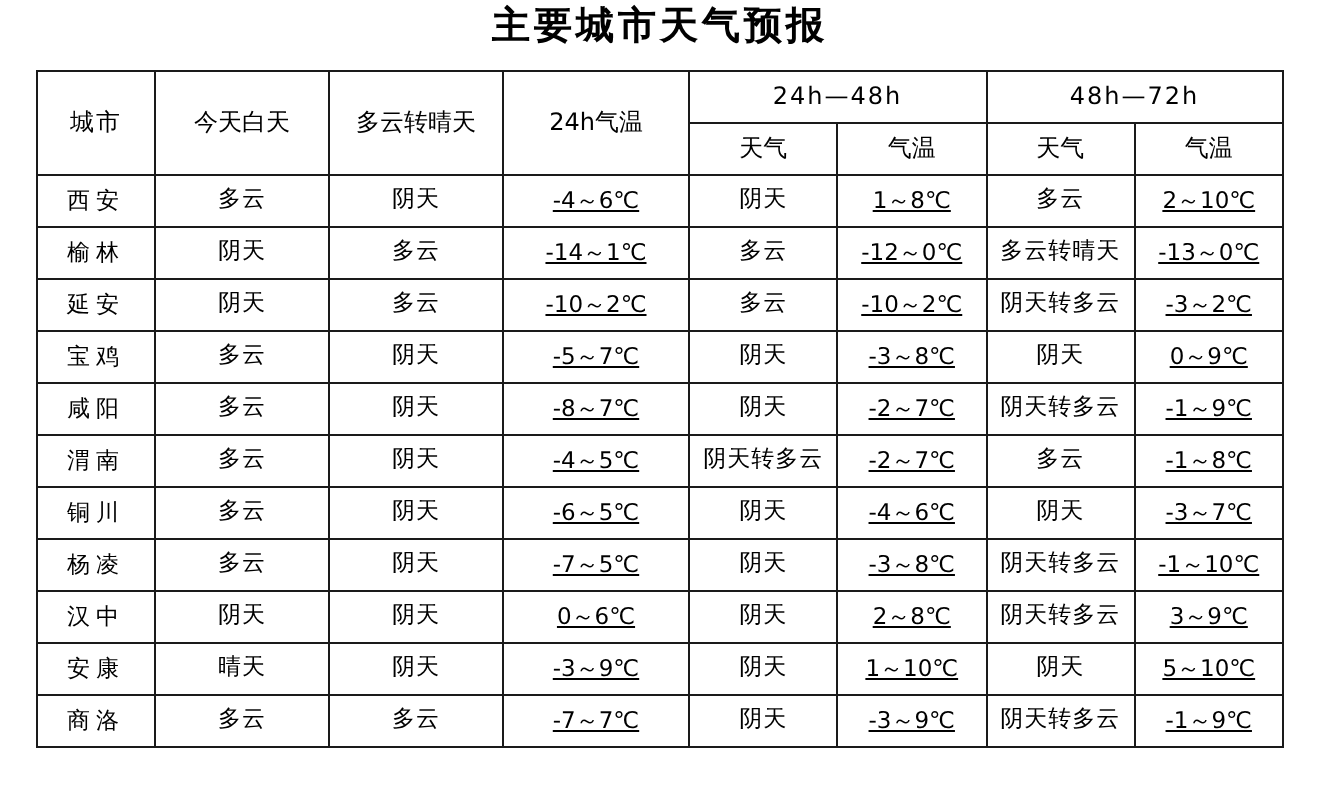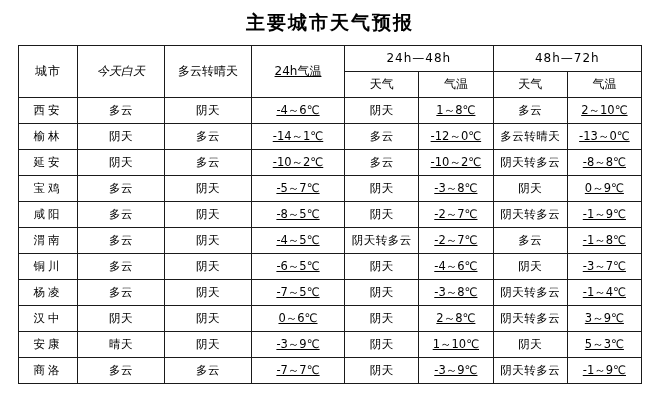--- a/index.html
+++ b/index.html
@@ -18,21 +18,20 @@
     position: relative;
     width: 660px;
     height: 400px;
     box-sizing: border-box;
   }
   .title {
     text-align: center;
     font-size: 19px;
     font-weight: bold;
     letter-spacing: 2px;
-    padding-top: 10px;
     padding-bottom: 9px;
     color: #000;
   }
   .table-wrap {
     padding: 0 18px;
   }
   table.wx {
     border-collapse: collapse;
     width: 624px;
     table-layout: fixed;
@@ -48,23 +47,23 @@
     height: 25px;
     line-height: 1.15;
     color: #000;
   }
   table.wx thead td, table.wx thead th {
     font-size: 12px;
   }
   .city-cell {
     width: 58px;
   }
-  .col-day   { width: 86px; font-style: italic; }
+  .col-day   { width: 86px; }
   .col-night { width: 86px; }
-  .col-t24   { width: 92px; text-decoration: underline; }
+  .col-t24   { width: 92px; }
   .col-w2448 { width: 78px; }
   .col-t2448 { width: 78px; }
   .col-w4872 { width: 78px; }
   .col-t4872 { width: 78px; }
 
   .hdr-city {
     letter-spacing: 1px;
   }
   .grp-head {
     letter-spacing: 1px;
@@ -132,37 +131,37 @@
           <td class="val">-13～0℃</td>
         </tr>
         <tr>
           <td class="city-name">延安</td>
           <td class="wxt">阴天</td>
           <td class="wxt">多云</td>
           <td class="val">-10～2℃</td>
           <td class="wxt">多云</td>
           <td class="val">-10～2℃</td>
           <td class="wxt">阴天转多云</td>
-          <td class="val">-8～8℃</td>
+          <td class="val">-3～2℃</td>
         </tr>
         <tr>
           <td class="city-name">宝鸡</td>
           <td class="wxt">多云</td>
           <td class="wxt">阴天</td>
           <td class="val">-5～7℃</td>
           <td class="wxt">阴天</td>
           <td class="val">-3～8℃</td>
           <td class="wxt">阴天</td>
           <td class="val">0～9℃</td>
         </tr>
         <tr>
           <td class="city-name">咸阳</td>
           <td class="wxt">多云</td>
           <td class="wxt">阴天</td>
-          <td class="val">-8～5℃</td>
+          <td class="val">-8～7℃</td>
           <td class="wxt">阴天</td>
           <td class="val">-2～7℃</td>
           <td class="wxt">阴天转多云</td>
           <td class="val">-1～9℃</td>
         </tr>
         <tr>
           <td class="city-name">渭南</td>
           <td class="wxt">多云</td>
           <td class="wxt">阴天</td>
           <td class="val">-4～5℃</td>
@@ -182,41 +181,41 @@
           <td class="val">-3～7℃</td>
         </tr>
         <tr>
           <td class="city-name">杨凌</td>
           <td class="wxt">多云</td>
           <td class="wxt">阴天</td>
           <td class="val">-7～5℃</td>
           <td class="wxt">阴天</td>
           <td class="val">-3～8℃</td>
           <td class="wxt">阴天转多云</td>
-          <td class="val">-1～4℃</td>
+          <td class="val">-1～10℃</td>
         </tr>
         <tr>
           <td class="city-name">汉中</td>
           <td class="wxt">阴天</td>
           <td class="wxt">阴天</td>
           <td class="val">0～6℃</td>
           <td class="wxt">阴天</td>
           <td class="val">2～8℃</td>
           <td class="wxt">阴天转多云</td>
           <td class="val">3～9℃</td>
         </tr>
         <tr>
           <td class="city-name">安康</td>
           <td class="wxt">晴天</td>
           <td class="wxt">阴天</td>
           <td class="val">-3～9℃</td>
           <td class="wxt">阴天</td>
           <td class="val">1～10℃</td>
           <td class="wxt">阴天</td>
-          <td class="val">5～3℃</td>
+          <td class="val">5～10℃</td>
         </tr>
         <tr>
           <td class="city-name">商洛</td>
           <td class="wxt">多云</td>
           <td class="wxt">多云</td>
           <td class="val">-7～7℃</td>
           <td class="wxt">阴天</td>
           <td class="val">-3～9℃</td>
           <td class="wxt">阴天转多云</td>
           <td class="val">-1～9℃</td>

